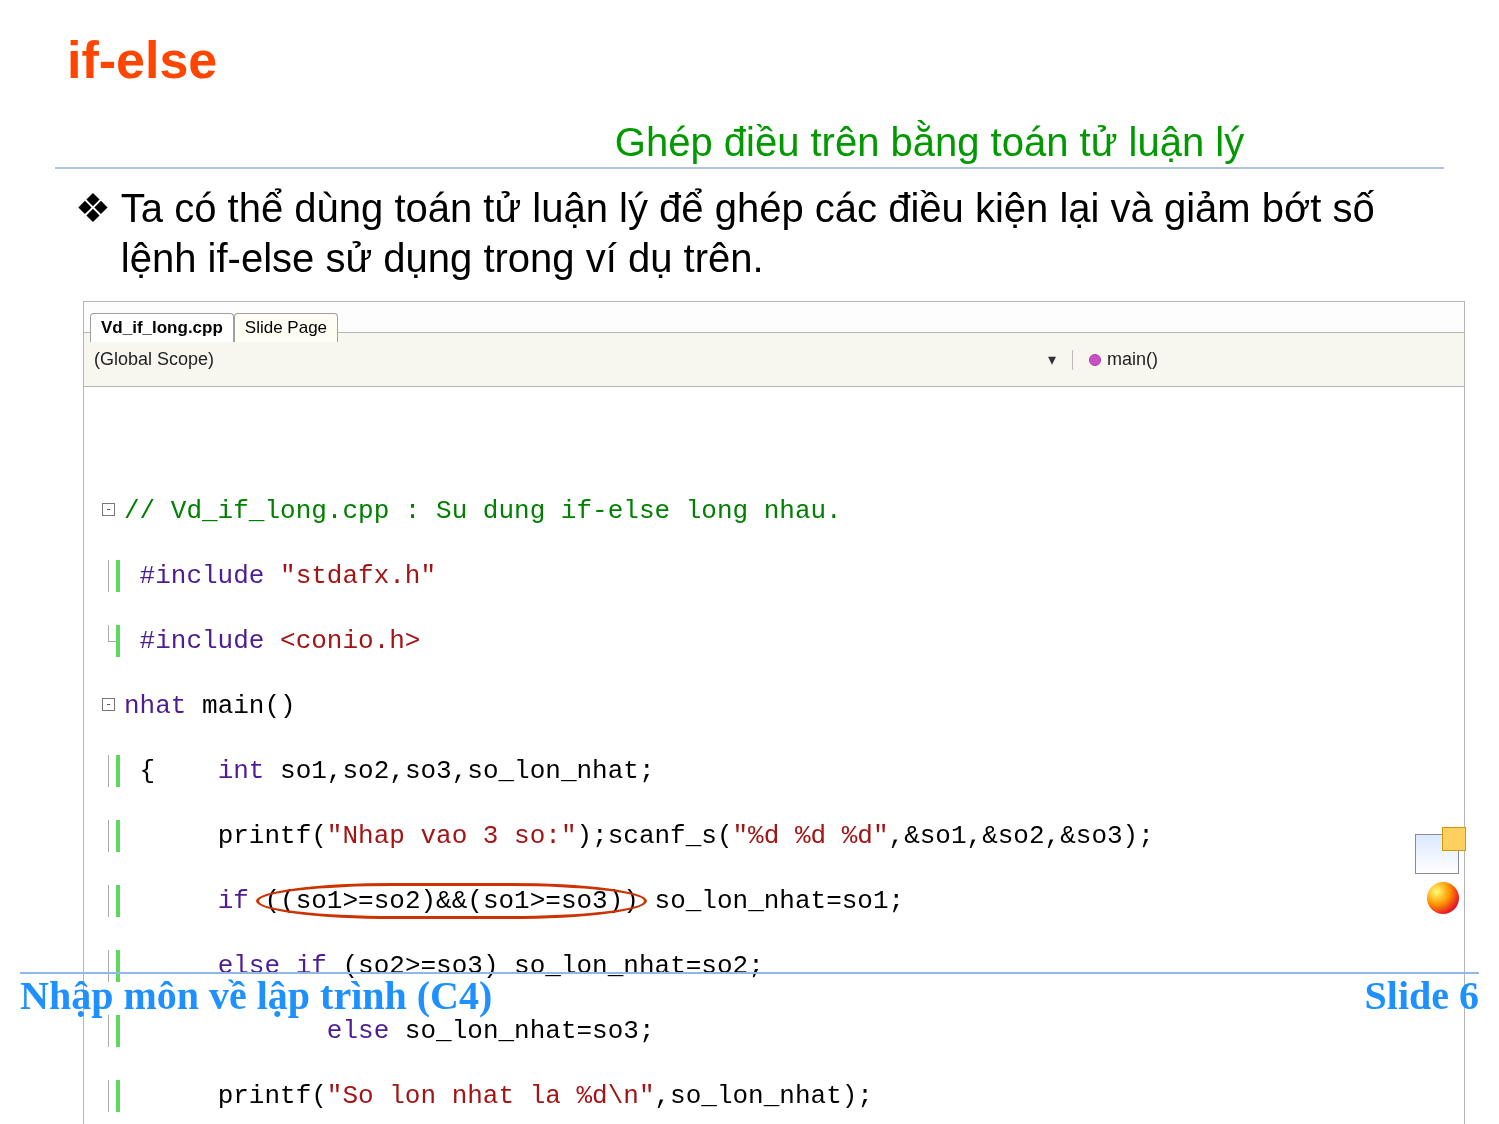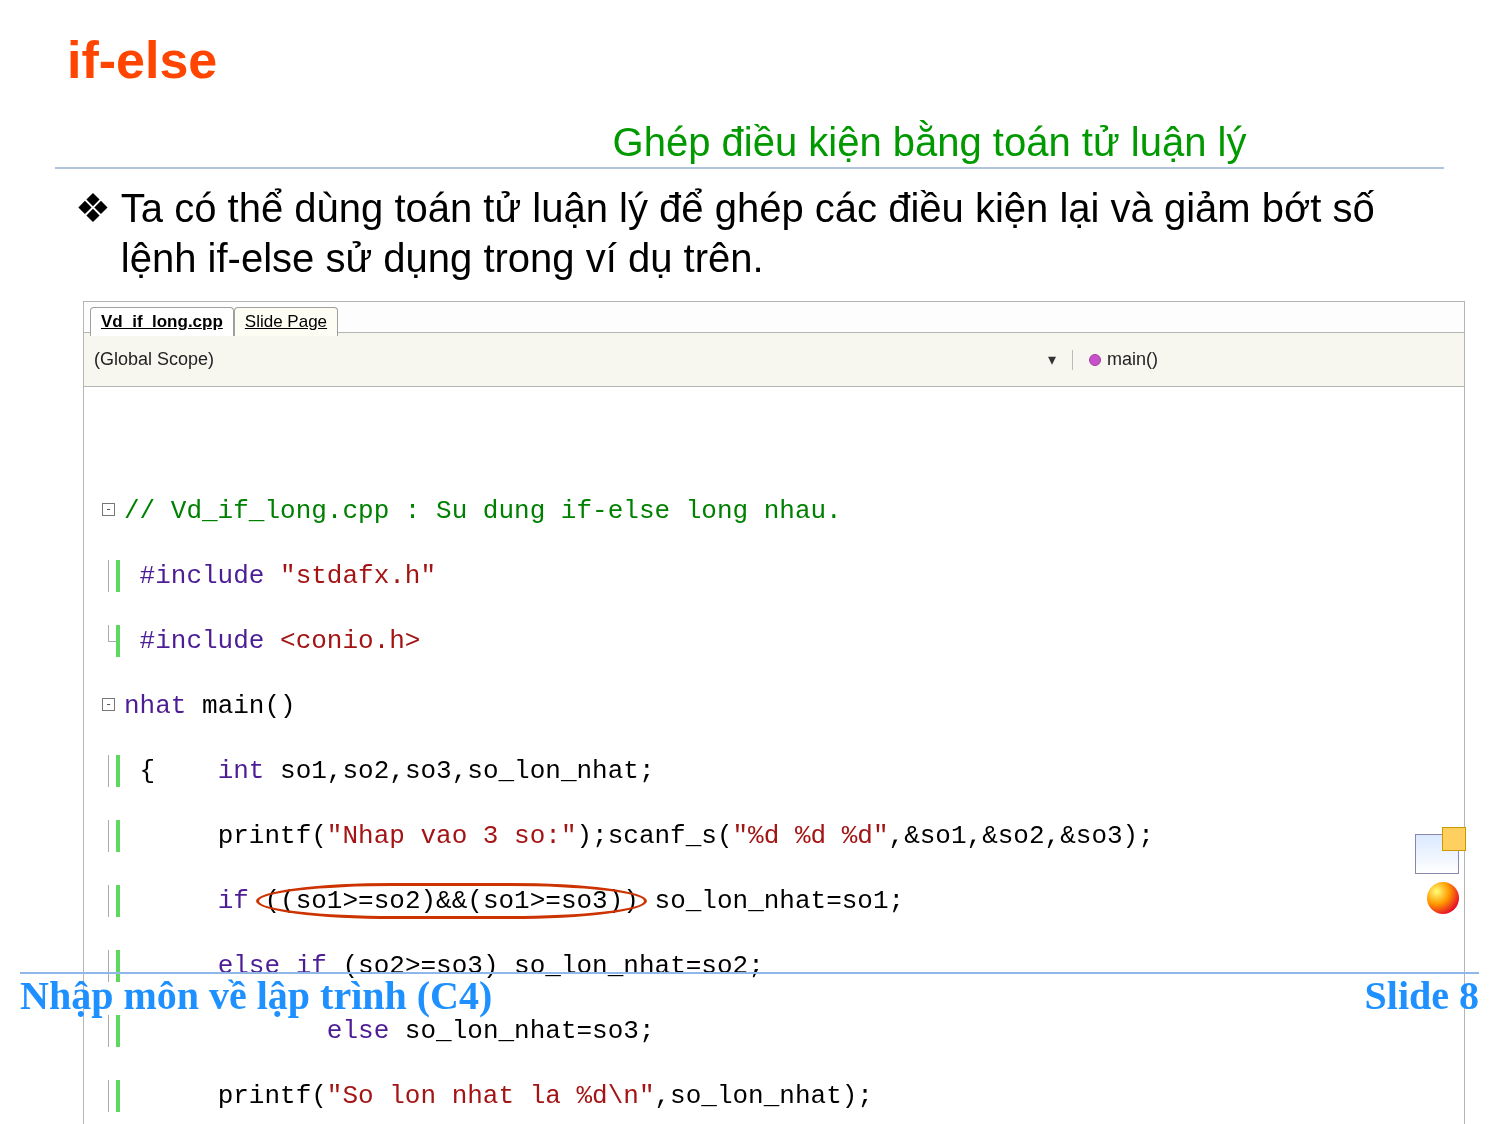--- a/index.html
+++ b/index.html
@@ -9,21 +9,21 @@
   .subtitle { color: #009900; font-size: 40px; text-align: center; margin-bottom: 2px; padding-left: 360px; }
   .hr-line { border: none; border-top: 2px solid #b0c4de; margin: 0 0 14px 0; }
   .bullet-wrap { margin-left: 20px; margin-top: 10px; }
   .bullet { font-size: 40px; color: #000; line-height: 1.25; display: flex; }
   .bullet-mark { margin-right: 10px; }
   .bullet-text { flex: 1; }
 
   
   .ide { margin-top: 18px; margin-left: 28px; width: 1382px; border: 1px solid #b5b5b5; background: #fdfdfd; position: relative; }
   .tabbar { display: flex; align-items: flex-end; height: 30px; padding-left: 6px; background: transparent; }
-  .tab { font-size: 17px; padding: 4px 10px; border: 1px solid #a0a0a0; border-bottom: none; background: #fdfdf3; border-top-left-radius: 4px; border-top-right-radius: 4px; margin-right: 0; position: relative; top: 4px; text-decoration: underline; }
+  .tab { font-size: 17px; padding: 4px 10px; border: 1px solid #a0a0a0; border-bottom: none; background: #fdfdf3; border-top-left-radius: 4px; border-top-right-radius: 4px; margin-right: 0; position: relative; top: 10px; }
   .tab.active { font-weight: bold; background: #fff; }
   .scopebar { display: flex; border-top: 1px solid #b5b5b5; border-bottom: 1px solid #b5b5b5; background: #f7f7f0; padding: 16px 6px; align-items: center; }
   .scope-left { flex: 1; display: flex; align-items: center; font-size: 18px; color: #222; padding-left: 4px; }
   .scope-arrow { padding: 0 10px; color: #333; }
   .scope-right { display: flex; align-items: center; font-size: 18px; color: #222; padding-left: 10px; padding-right: 300px; }
   .func-icon { width: 12px; height: 12px; background: #c850c8; border-radius: 50%; display: inline-block; margin-right: 6px; border: 1px solid #a040a0; }
   .sep-line { width: 1px; height: 20px; background: #bbb; margin: 0 6px; }
 
   .code-area { font-family: "Courier New", monospace; font-size: 26px; line-height: 1.25; padding: 10px 0 18px 0; white-space: pre; color: #000; position: relative; background: #fff; }
   .code-text { margin-left: 18px; }
@@ -53,21 +53,21 @@
 
   .bottom-bar { position: absolute; left: 20px; right: 20px; bottom: 150px; }
   .bottom-hr { border: none; border-top: 2px solid #8fb8e8; }
   .footer { position: absolute; left: 20px; right: 20px; bottom: 105px; display: flex; justify-content: space-between; font-size: 40px; font-weight: bold; color: #1e90ff; font-family: "Times New Roman", serif; }
 </style>
 </head>
 <body>
 
 <div class="slide">
   <div class="title">if-else</div>
-  <div class="subtitle">Ghép điều kiện bằng toán tử luận lý</div>
+  <div class="subtitle">Ghép điều trên bằng toán tử luận lý</div>
   <hr class="hr-line">
 
   <div class="bullet-wrap">
     <div class="bullet">
       <span class="bullet-mark">❖</span>
       <span class="bullet-text">Ta có thể dùng toán tử luận lý để ghép các điều kiện lại và giảm bớt số lệnh if-else sử dụng trong ví dụ trên.</span>
     </div>
   </div>
 
   <div class="ide">
@@ -108,15 +108,15 @@
   <div class="footer-icons">
     <span class="icon-doc"></span>
     <span class="icon-inf"></span>
   </div>
 
   <div class="bottom-bar">
     <hr class="bottom-hr">
   </div>
   <div class="footer">
     <span>Nhập môn về lập trình (C4)</span>
-    <span>Slide 8</span>
+    <span>Slide 6</span>
   </div>
 </div>
 
 </body></html>

